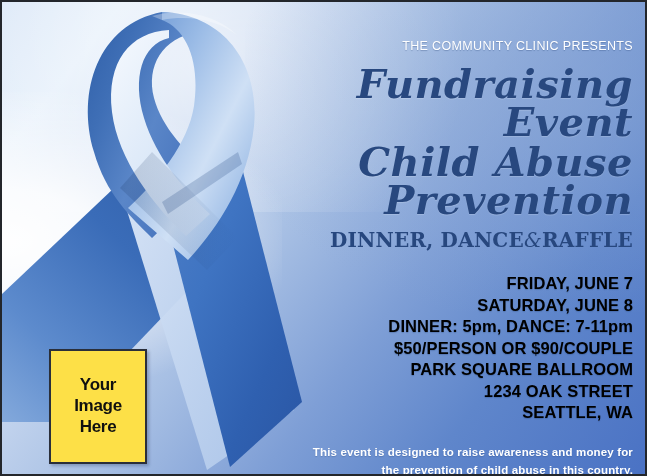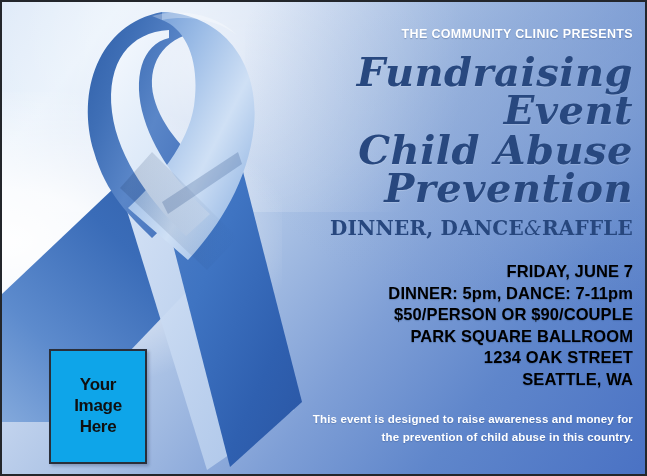--- a/index.html
+++ b/index.html
@@ -51,21 +51,21 @@
         rgba(140,168,214,.18) 50%,
         rgba(140,168,214,0) 75%);
   }
 
   
   #ribbon{position:absolute;left:0;top:0;width:330px;height:476px;}
 
   
   .img-box{
     position:absolute;left:47px;top:347px;width:98px;height:115px;
-    background:#0ea5e9;
+    background:#fde047;
     border:2px solid #2a2f3a;
     box-sizing:border-box;
     display:flex;flex-direction:column;align-items:center;justify-content:center;
     box-shadow:2px 2px 3px rgba(20,40,80,.28);
   }
   .img-box span{
     display:block;
     font-family:"Liberation Sans",sans-serif;
     font-weight:bold;
     font-size:17px;
@@ -76,22 +76,22 @@
   }
 
   
   .content{
     position:absolute;
     right:12px;top:0;
     width:392px;
     text-align:right;
   }
   .presents{
-    margin-top:24px;
-    font-size:12.5px;font-weight:bold;letter-spacing:.35px;
+    margin-top:36px;
+    font-size:12.5px;font-weight:normal;letter-spacing:.35px;
     color:#ffffff;line-height:1.42;
     text-shadow:0 1px 1px rgba(30,60,110,.30);
   }
   .presents div:nth-child(2){font-size:12.5px;}
 
   .script{
     font-family:"DejaVu Serif","Liberation Serif",serif;
     font-style:italic;font-weight:bold;
     color:#28487f;
     letter-spacing:.5px;
@@ -269,20 +269,21 @@
       <div>THE COMMUNITY CLINIC PRESENTS</div>
     </div>
 
     <div class="script l2">Fundraising Event</div>
     <div class="script l1">Child Abuse Prevention</div>
 
     <div class="subtitle"><span>DINNER, DANCE</span><span class="amp">&amp;</span><span>RAFFLE</span></div>
 
     <div class="details">
       <div>FRIDAY, JUNE 7</div>
+      <div>SATURDAY, JUNE 8</div>
       <div>DINNER: 5pm, DANCE: 7-11pm</div>
       <div>$50/PERSON OR $90/COUPLE</div>
       <div>PARK SQUARE BALLROOM</div>
       <div>1234 OAK STREET</div>
       <div>SEATTLE, WA</div>
     </div>
 
     <div class="blurb">
       <div>This event is designed to  raise awareness and money for</div>
       <div>the prevention of child abuse in this country.</div>

